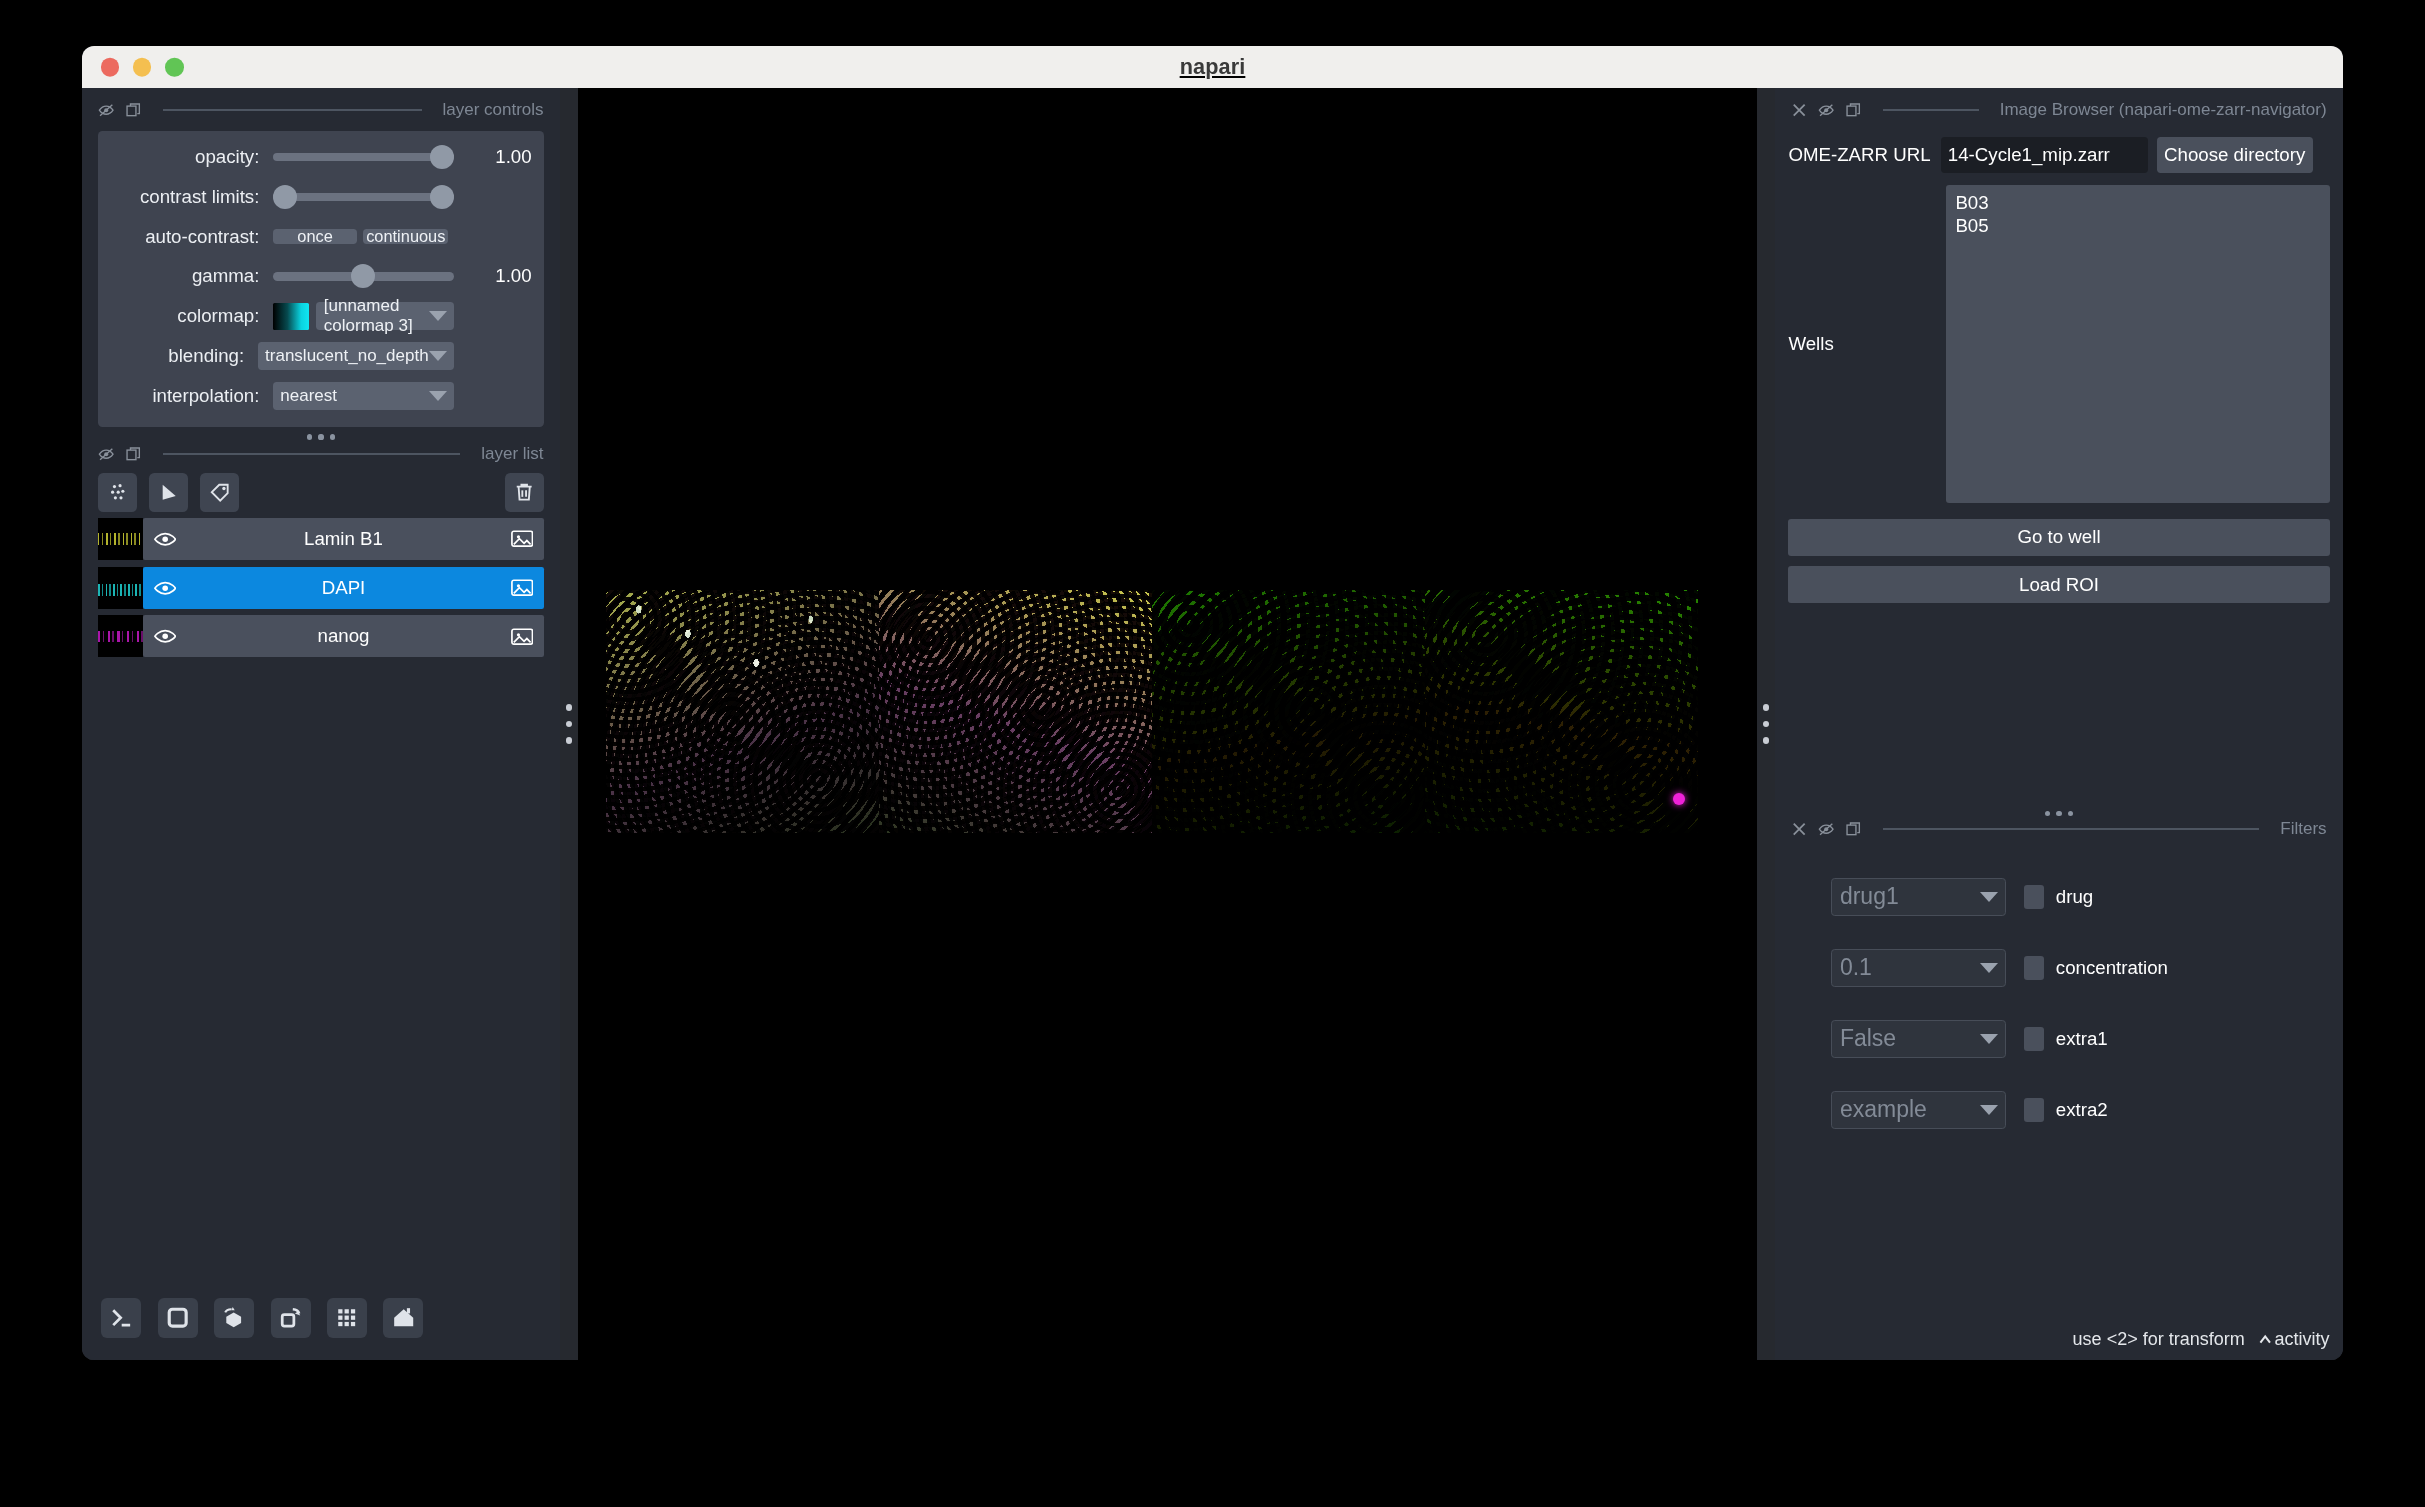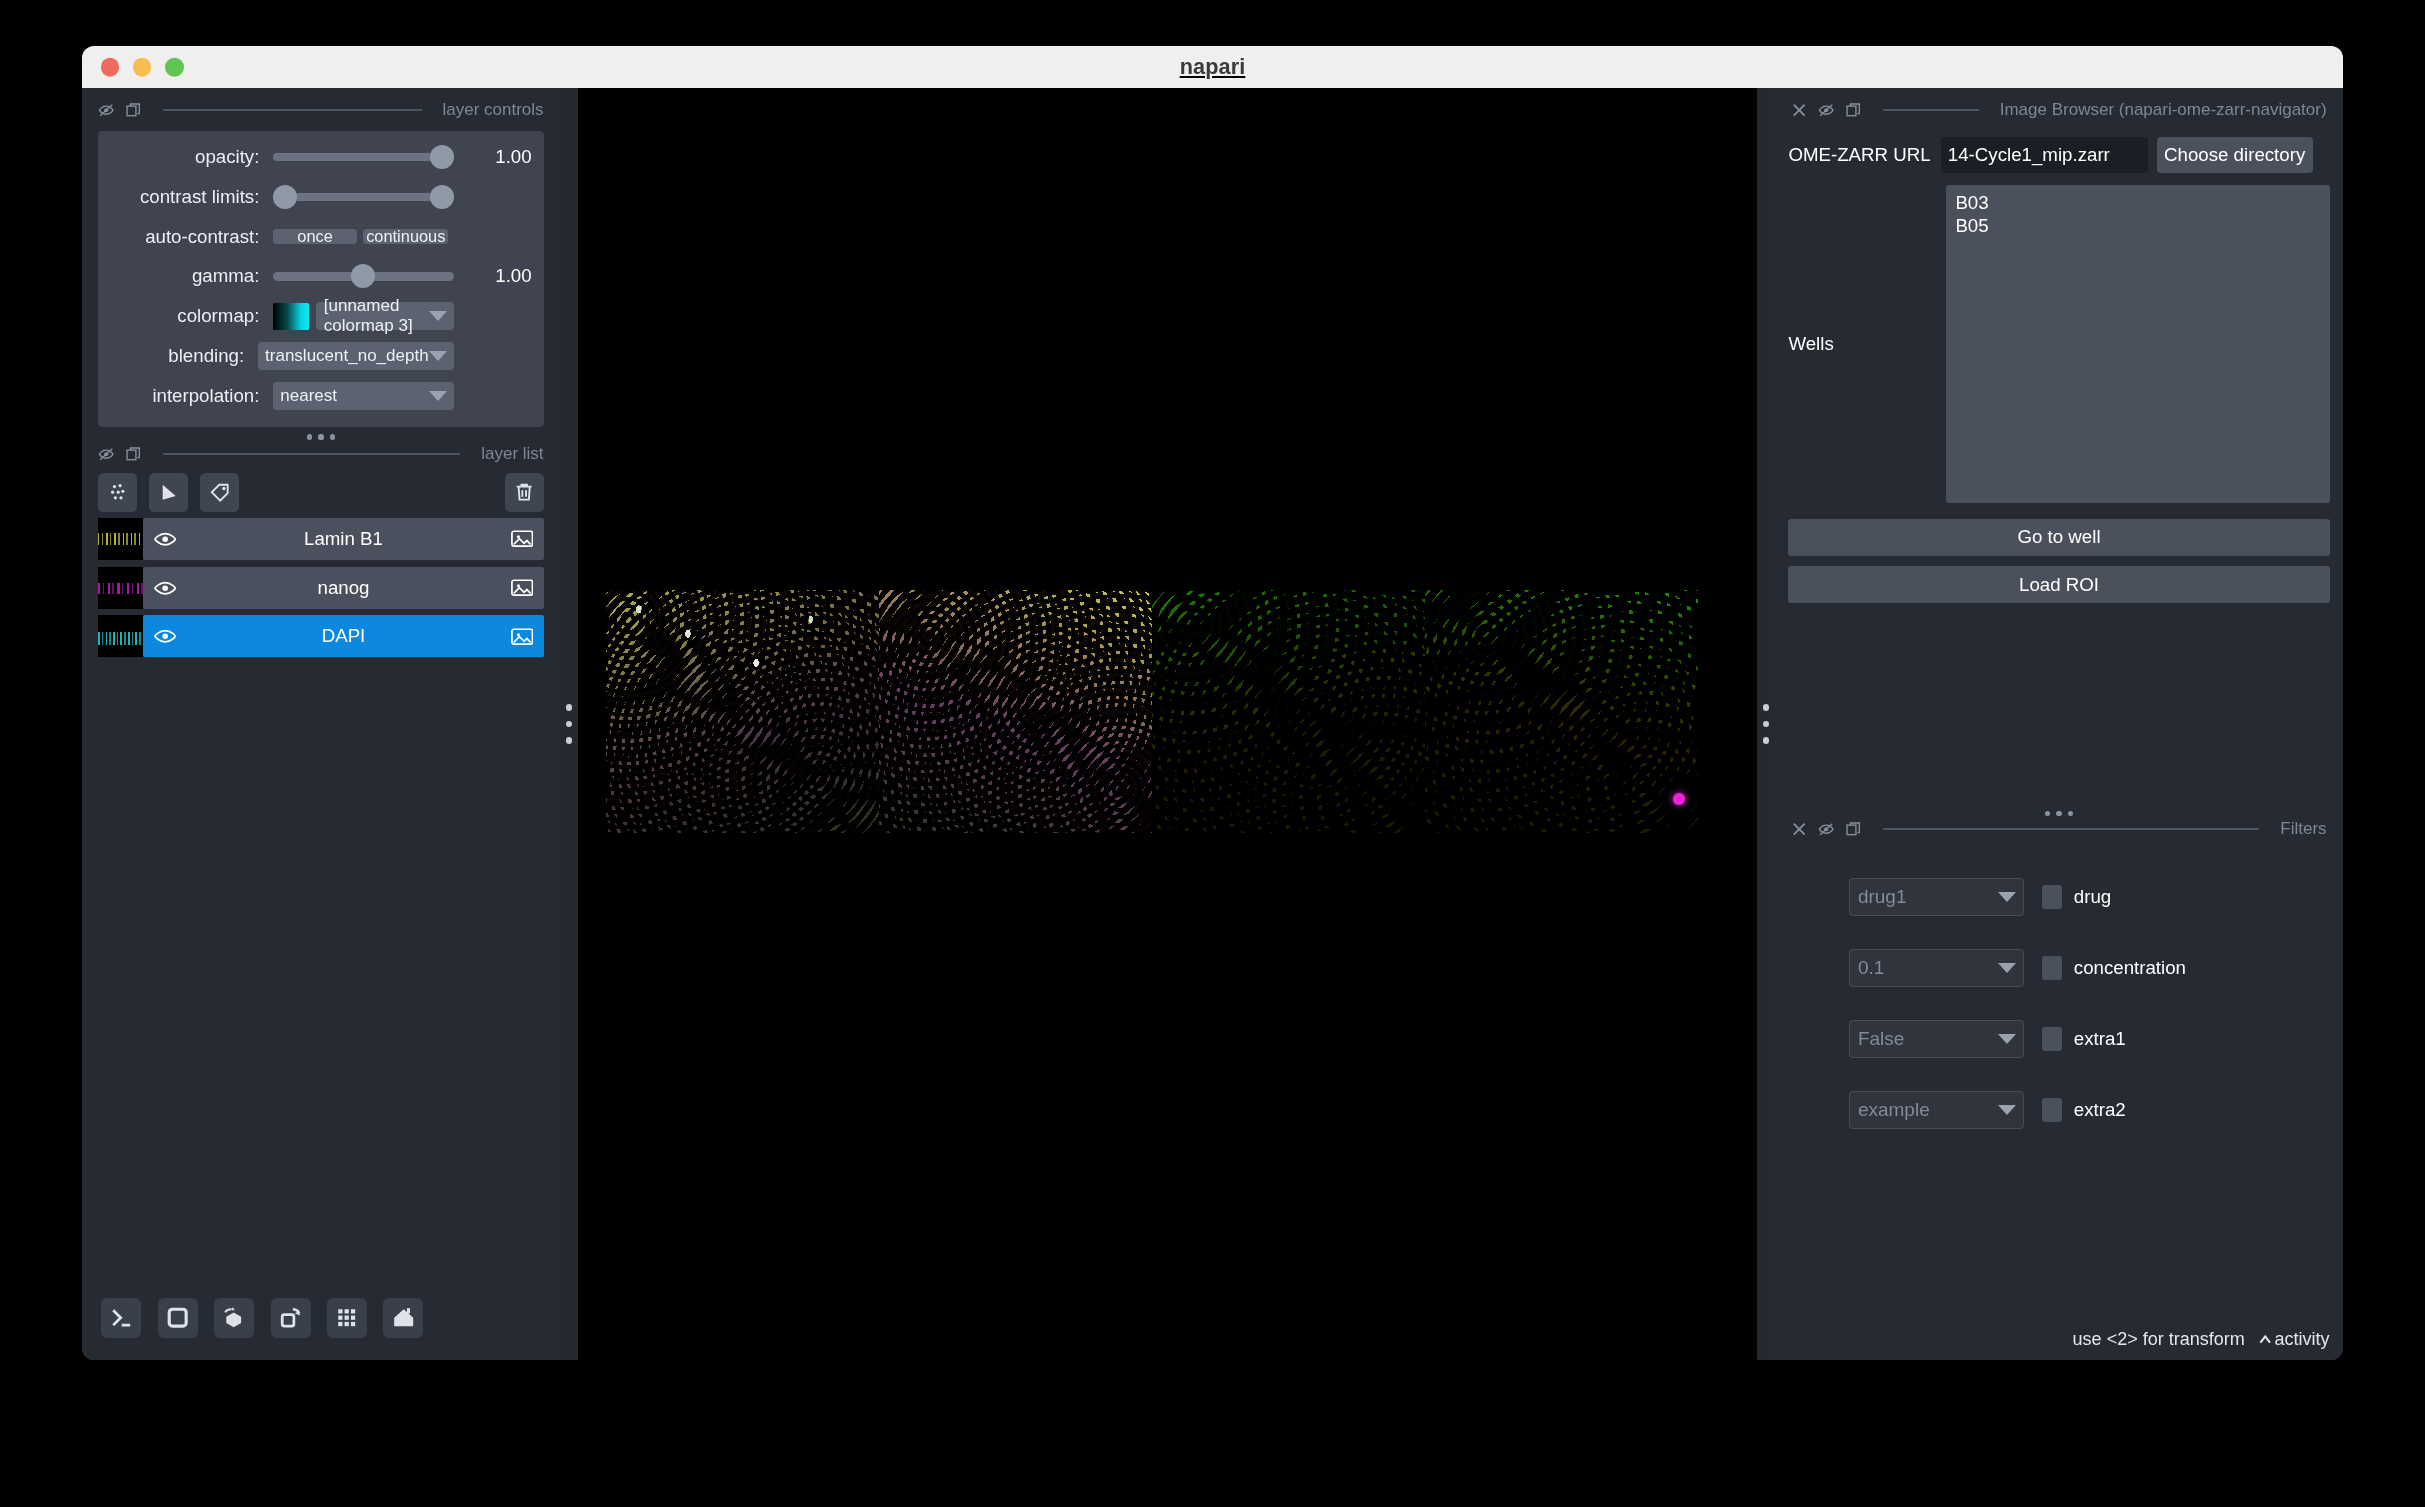--- a/index.html
+++ b/index.html
@@ -109,21 +109,21 @@
   .wellitem{color:#ffffff;font-size:18.7px;line-height:1.28;}
   .wideBtn{
     margin:16.4px 13.4px 0 13.4px;height:37px;background:#4a505c;border-radius:3px;color:#fff;font-size:18.7px;
     display:flex;align-items:center;justify-content:center;
   }
   .spacer{flex:1;}
 
   .filterrow{display:flex;align-items:center;padding:0 13.4px;margin-top:33px;}
   .fcombo{
     width:158px;flex:0 0 158px;height:36px;background:#2f343d;border:0.7px solid #474d58;border-radius:3.7px;
-    display:flex;align-items:center;padding:0 7.5px;color:#838b97;font-size:19px;margin-left:61px;
+    display:flex;align-items:center;padding:0 7.5px;color:#838b97;font-size:23px;margin-left:43px;
   }
   .fcombo .ctext{flex:1;}
   .checkbox{width:19.4px;height:24px;background:#4a505c;border-radius:3px;margin-left:18px;flex:0 0 19.4px;}
   .flabel{color:#fff;font-size:18.7px;margin-left:12px;}
 
   .statusbar{display:flex;align-items:center;justify-content:flex-end;padding:0 13.4px 10.5px 13.4px;gap:12px;}
   .statustxt{color:#e4e7eb;font-size:18px;}
   .activity{color:#e4e7eb;font-size:18px;display:flex;align-items:center;gap:1.5px;}
 </style>
 </head>
@@ -320,56 +320,56 @@
             <span class="imgicon">
               <svg viewBox="0 0 24 20" width="22.4" height="19.4">
                   <rect x="1" y="2" width="22" height="16" rx="2" fill="none" stroke="#fff" stroke-width="1.8"></rect>
                   <circle cx="8" cy="8" r="1.7" fill="#fff"></circle>
                   <path d="M3 16l6-6 5 5 3-3 4 4" fill="none" stroke="#fff" stroke-width="1.8"></path>
                 </svg>
             </span>
           </div>
         </div>
 
+        <div class="layerrow selected">
+          <div class="thumb">
+            <div style="position:absolute;left:0;right:0;top:40%;height:30%;
+              background:repeating-linear-gradient(90deg,#1fc8c8 0 1.5px,#000 1.5px 3.7px,#139b9b 3.7px 5.2px,#000 5.2px 7.5px);opacity:.9;"></div>
+          </div>
+          <div class="layermain">
+            <span class="eye">
+              <svg viewBox="0 0 24 16" width="22.4" height="16.4">
+                  <path d="M1 8s4-6 11-6 11 6 11 6-4 6-11 6S1 8 1 8z" fill="none" stroke="#fff" stroke-width="1.8"></path>
+                  <circle cx="12" cy="8" r="3" fill="#fff"></circle>
+                </svg>
+            </span>
+            <span class="layername">DAPI</span>
+            <span class="imgicon">
+              <svg viewBox="0 0 24 20" width="22.4" height="19.4">
+                  <rect x="1" y="2" width="22" height="16" rx="2" fill="none" stroke="#fff" stroke-width="1.8"></rect>
+                  <circle cx="8" cy="8" r="1.7" fill="#fff"></circle>
+                  <path d="M3 16l6-6 5 5 3-3 4 4" fill="none" stroke="#fff" stroke-width="1.8"></path>
+                </svg>
+            </span>
+          </div>
+        </div>
+
         <div class="layerrow">
           <div class="thumb">
             <div style="position:absolute;left:0;right:0;top:38%;height:26%;
               background:repeating-linear-gradient(90deg,#c819c8 0 2.2px,#000 2.2px 4.5px,#7d107d 4.5px 6px,#000 6px 9.7px);opacity:.85;"></div>
           </div>
           <div class="layermain">
             <span class="eye">
               <svg viewBox="0 0 24 16" width="22.4" height="16.4">
                   <path d="M1 8s4-6 11-6 11 6 11 6-4 6-11 6S1 8 1 8z" fill="none" stroke="#fff" stroke-width="1.8"></path>
                   <circle cx="12" cy="8" r="3" fill="#fff"></circle>
                 </svg>
             </span>
             <span class="layername">nanog</span>
-            <span class="imgicon">
-              <svg viewBox="0 0 24 20" width="22.4" height="19.4">
-                  <rect x="1" y="2" width="22" height="16" rx="2" fill="none" stroke="#fff" stroke-width="1.8"></rect>
-                  <circle cx="8" cy="8" r="1.7" fill="#fff"></circle>
-                  <path d="M3 16l6-6 5 5 3-3 4 4" fill="none" stroke="#fff" stroke-width="1.8"></path>
-                </svg>
-            </span>
-          </div>
-        </div>
-
-        <div class="layerrow selected">
-          <div class="thumb">
-            <div style="position:absolute;left:0;right:0;top:40%;height:30%;
-              background:repeating-linear-gradient(90deg,#1fc8c8 0 1.5px,#000 1.5px 3.7px,#139b9b 3.7px 5.2px,#000 5.2px 7.5px);opacity:.9;"></div>
-          </div>
-          <div class="layermain">
-            <span class="eye">
-              <svg viewBox="0 0 24 16" width="22.4" height="16.4">
-                  <path d="M1 8s4-6 11-6 11 6 11 6-4 6-11 6S1 8 1 8z" fill="none" stroke="#fff" stroke-width="1.8"></path>
-                  <circle cx="12" cy="8" r="3" fill="#fff"></circle>
-                </svg>
-            </span>
-            <span class="layername">DAPI</span>
             <span class="imgicon">
               <svg viewBox="0 0 24 20" width="22.4" height="19.4">
                   <rect x="1" y="2" width="22" height="16" rx="2" fill="none" stroke="#fff" stroke-width="1.8"></rect>
                   <circle cx="8" cy="8" r="1.7" fill="#fff"></circle>
                   <path d="M3 16l6-6 5 5 3-3 4 4" fill="none" stroke="#fff" stroke-width="1.8"></path>
                 </svg>
             </span>
           </div>
         </div>
 

